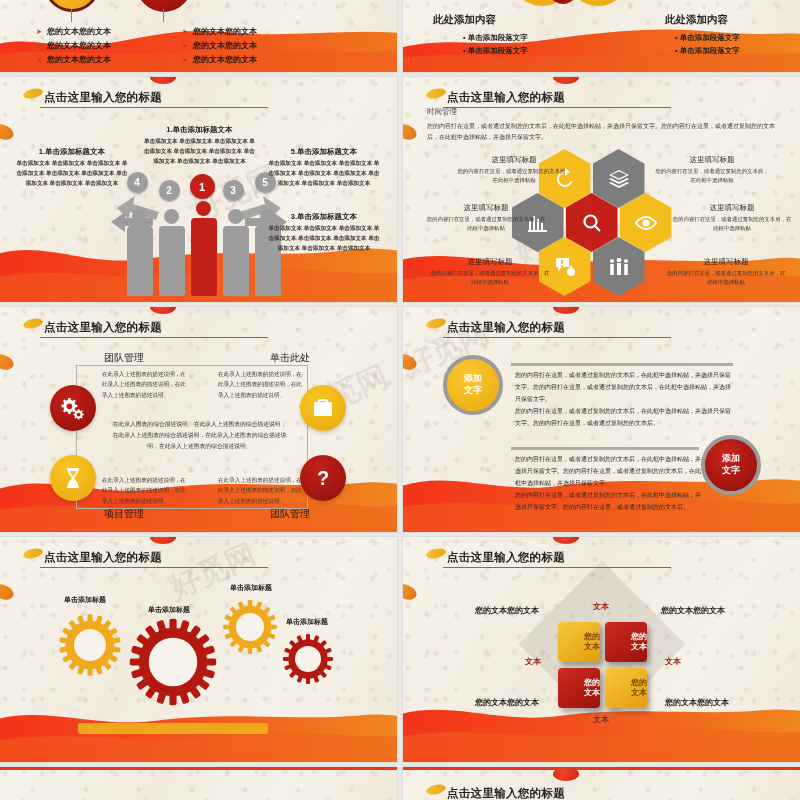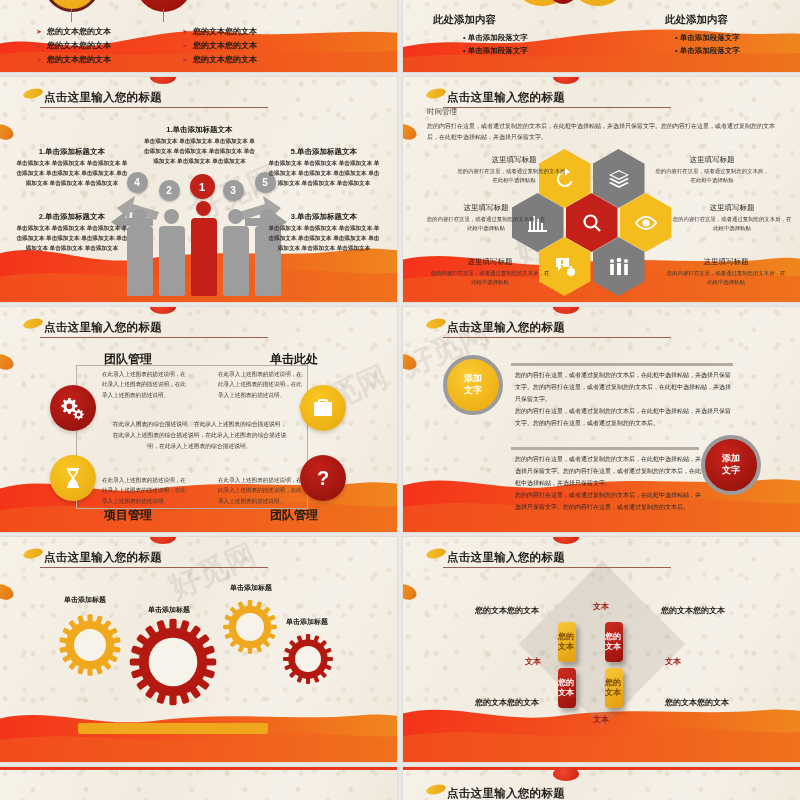--- a/index.html
+++ b/index.html
@@ -72,42 +72,42 @@
   .hex{position:absolute;width:52px;height:59px;clip-path:polygon(50% 0,100% 25%,100% 75%,50% 100%,0 75%,0 25%);
     display:flex;align-items:center;justify-content:center;}
   .hx-icn{width:24px;height:24px;}
   .s4lab{position:absolute;z-index:6;}
   .s4h{font-size:7.5px;font-weight:normal;color:#1d1a17;margin-bottom:2px;}
   .s4b{font-size:5.4px;color:#3a342e;line-height:1.7;}
   
   .mcirc{position:absolute;width:46px;height:46px;border-radius:50%;display:flex;
     align-items:center;justify-content:center;z-index:6;box-shadow:0 2px 4px rgba(0,0,0,.18);}
   .mcirc svg{width:24px;height:24px;fill:#fff;}
-  .m5h{position:absolute;font-size:12px;font-weight:bold;color:#1d1a17;z-index:6;text-align:center;}
+  .m5h{position:absolute;font-size:10px;font-weight:normal;color:#1d1a17;z-index:6;text-align:center;}
   .m5b{position:absolute;font-size:5.6px;color:#3a342e;line-height:1.85;z-index:6;}
   .m5c{position:absolute;font-size:5.8px;color:#3a342e;line-height:1.9;text-align:center;z-index:6;}
   .brk{position:absolute;border:1px solid #b9b0a5;z-index:4;}
   
   .ring{position:absolute;width:60px;height:60px;border-radius:50%;border:4px solid #9b9b9b;
     display:flex;align-items:center;justify-content:center;text-align:center;
     font-size:9px;line-height:1.3;color:#fff;font-weight:bold;z-index:6;}
   .s6p{position:absolute;font-size:6px;color:#2c2823;line-height:2.0;z-index:6;}
   .s6line{position:absolute;height:3px;background:#b3aca3;z-index:5;}
   
   .gear{position:absolute;border-radius:50%;z-index:5;}
   .ghub{position:absolute;border-radius:50%;background:#f7f3ea;display:flex;align-items:center;
     justify-content:center;text-align:center;line-height:1.25;font-weight:bold;}
   .glab{position:absolute;font-size:7px;font-weight:bold;color:#1d1a17;z-index:7;white-space:nowrap;}
   .grack{position:absolute;left:78px;bottom:28px;width:190px;height:11px;background:#efa81c;z-index:4;
     border-radius:2px;}
   
   .dia{position:absolute;left:50%;top:48px;transform:translateX(-50%) rotate(45deg);
     width:118px;height:118px;background:rgba(160,152,142,.22);z-index:3;}
-  .cube{position:absolute;width:18px;height:40px;border-radius:4px;display:flex;align-items:center;
-    justify-content:flex-start;text-align:center;font-size:8px;line-height:1.3;color:#fff;font-weight:bold;
+  .cube{position:absolute;width:42px;height:40px;border-radius:4px;display:flex;align-items:center;
+    justify-content:flex-end;text-align:center;font-size:8px;line-height:1.3;color:#fff;font-weight:bold;
     box-shadow:3px 4px 5px rgba(0,0,0,.3);z-index:6;}
   .dlab{position:absolute;font-size:8px;font-weight:bold;color:#1d1a17;z-index:6;white-space:nowrap;}
   .dlab.red{color:#a01a12;}
 </style>
 </head>
 <body>
 
 <div class="grid">
 
   <div class="slide s1">
@@ -193,24 +193,20 @@
     <div class="s3txt" style="left:142px;top:48px;width:115px;text-align:center;">
       <div class="s3h">1.单击添加标题文本</div>
       <div class="s3b">单击添加文本 单击添加文本 单击添加文本 单击添加文本 单击添加文本 单击添加文本 单击添加文本 单击添加文本 单击添加文本</div>
       </div>
     <div class="s3txt" style="left:16px;top:70px;width:112px;text-align:center;">
       <div class="s3h">1.单击添加标题文本</div>
       <div class="s3b">单击添加文本 单击添加文本 单击添加文本 单击添加文本 单击添加文本 单击添加文本 单击添加文本 单击添加文本 单击添加文本</div>
       </div>
     <div class="s3txt" style="left:268px;top:70px;width:112px;text-align:center;">
       <div class="s3h">5.单击添加标题文本</div>
-      <div class="s3b">单击添加文本 单击添加文本 单击添加文本 单击添加文本 单击添加文本 单击添加文本 单击添加文本 单击添加文本 单击添加文本</div>
-      </div>
-    <div class="s3txt" style="left:16px;top:135px;width:112px;text-align:center;">
-      <div class="s3h">2.单击添加标题文本</div>
       <div class="s3b">单击添加文本 单击添加文本 单击添加文本 单击添加文本 单击添加文本 单击添加文本 单击添加文本 单击添加文本 单击添加文本</div>
       </div>
     <div class="s3txt" style="left:268px;top:135px;width:112px;text-align:center;">
       <div class="s3h">3.单击添加标题文本</div>
       <div class="s3b">单击添加文本 单击添加文本 单击添加文本 单击添加文本 单击添加文本 单击添加文本 单击添加文本 单击添加文本 单击添加文本</div>
       </div>
 
     <div class="ppl">
       <svg viewBox="0 0 180 120" style="position:absolute;inset:0;width:100%;height:100%;">
         <path d="M2,46 L16,36 L16,42 L44,42 L44,50 L16,50 L16,56 Z" fill="#9d9d9d"></path>

